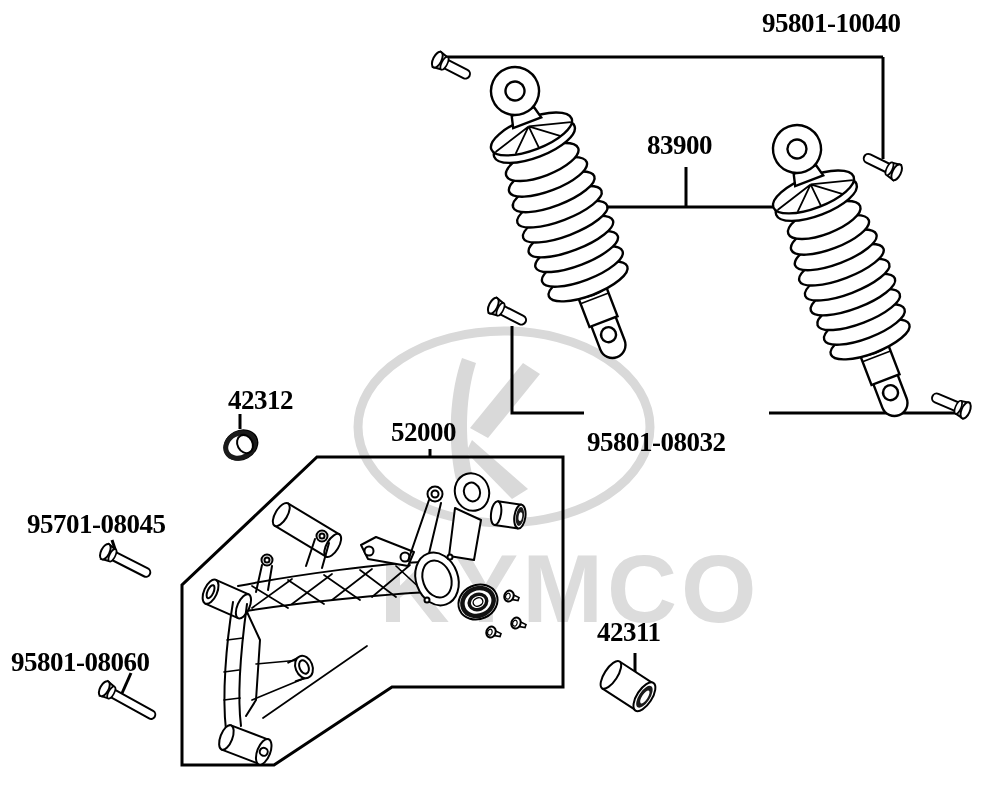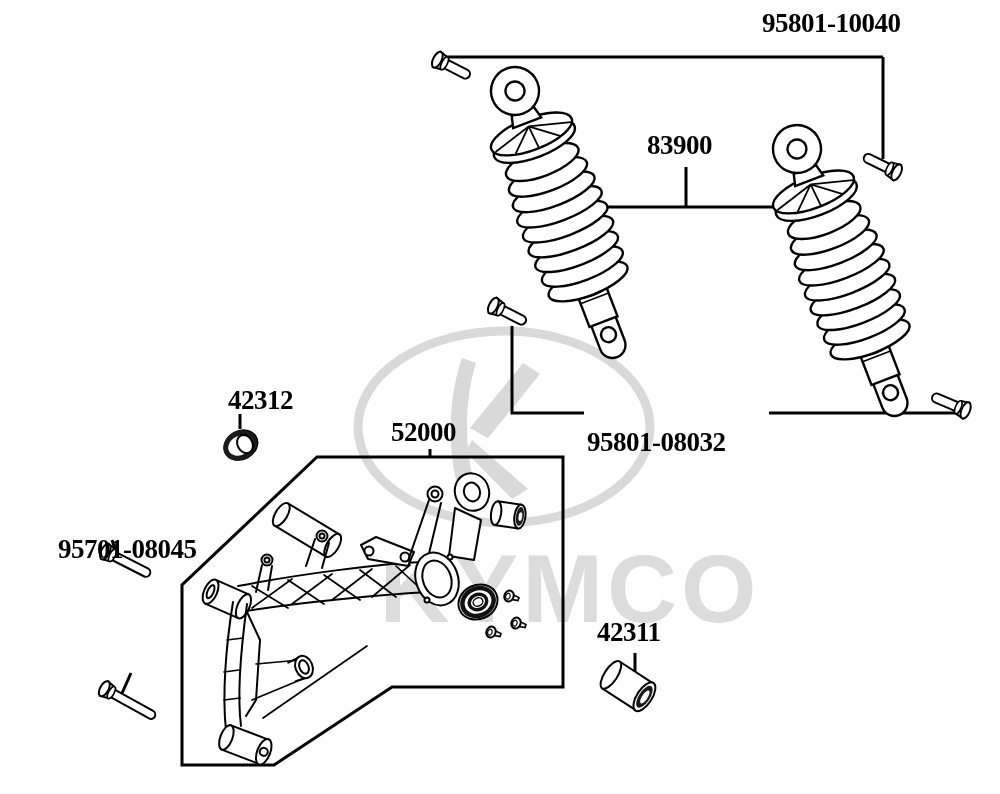--- a/index.html
+++ b/index.html
@@ -215,16 +215,17 @@
     <use href="#bolt-s" transform="translate(967,411) rotate(203)"></use>
     <use href="#bolt-l" transform="translate(104,551) rotate(27)"></use>
     <use href="#bolt-xl" transform="translate(103,688) rotate(29)"></use>
   </svg>
 
   <div class="part-label" style="left:762px;top:8px;">95801-10040</div>
   <div class="part-label" style="left:647px;top:130px;">83900</div>
   <div class="part-label" style="left:587px;top:387px;margin-top:40px;">95801-08032</div>
   <div class="part-label" style="left:192px;top:385px;margin-left:36px;">42312</div>
   <div class="part-label" style="left:391px;top:417px;">52000</div>
-  <div class="part-label" style="left:27px;top:534px;margin-left:31px;">95701-08045</div>
+  <div class="part-label" style="left:27px;top:509px;">95701-08045</div>
+  <div class="part-label" style="left:11px;top:647px;">95801-08060</div>
   <div class="part-label" style="left:597px;top:617px;">42311</div>
 
 </div>
 
 </body></html>

